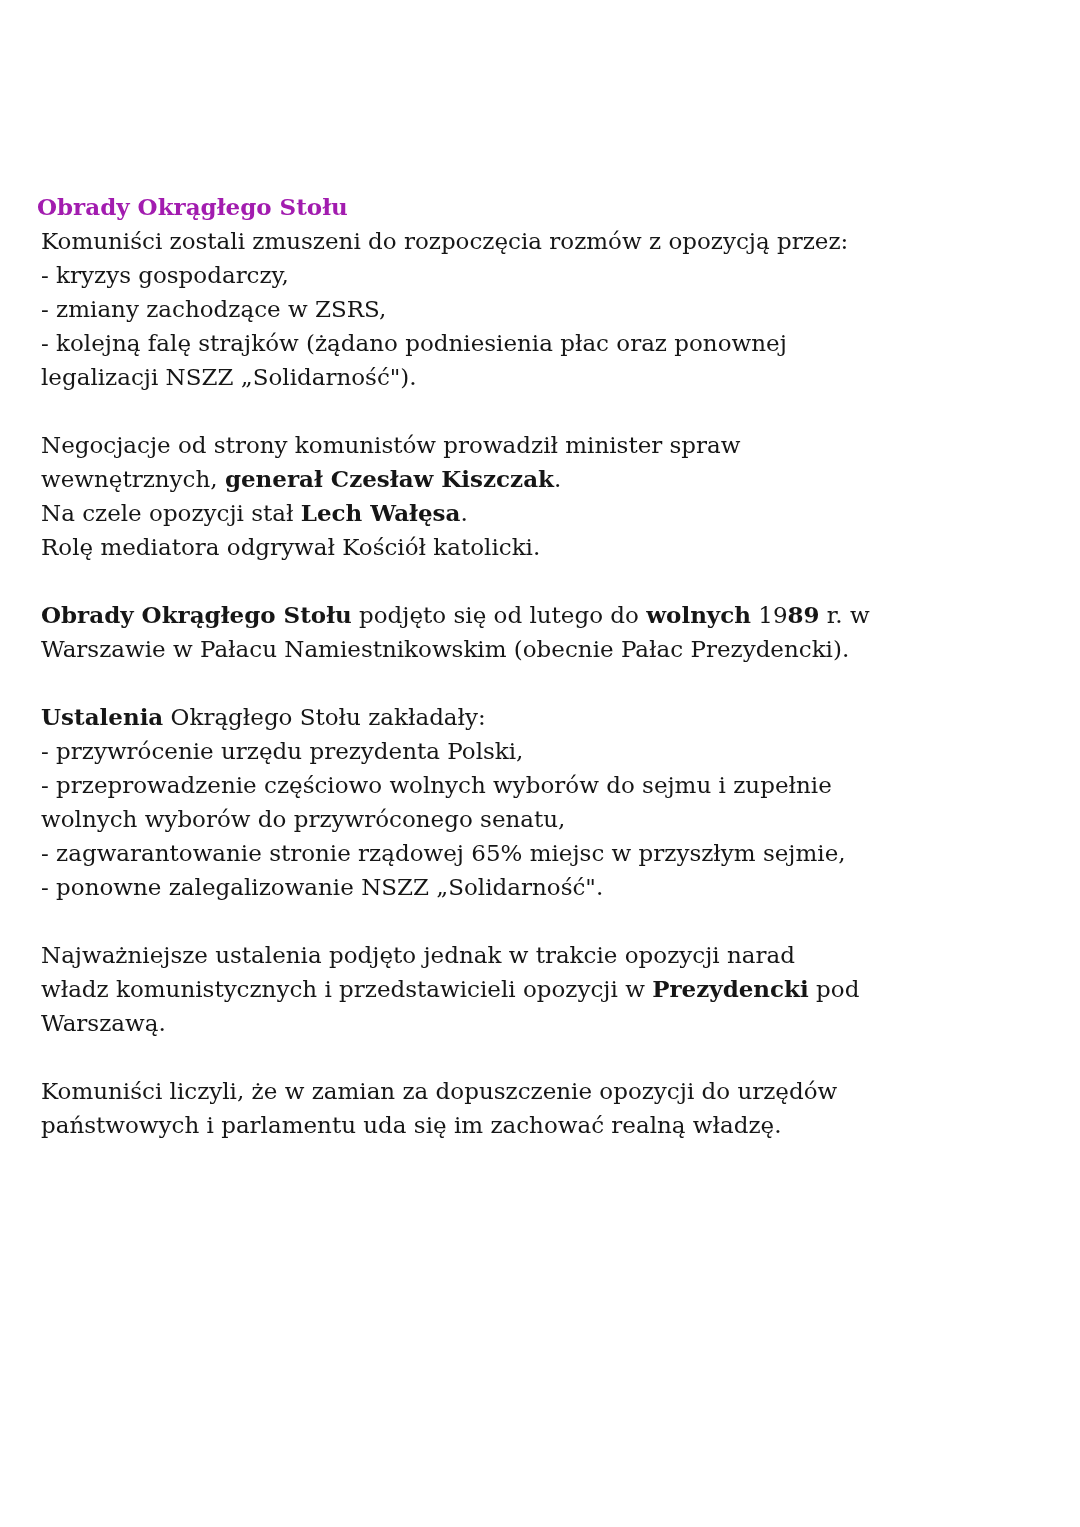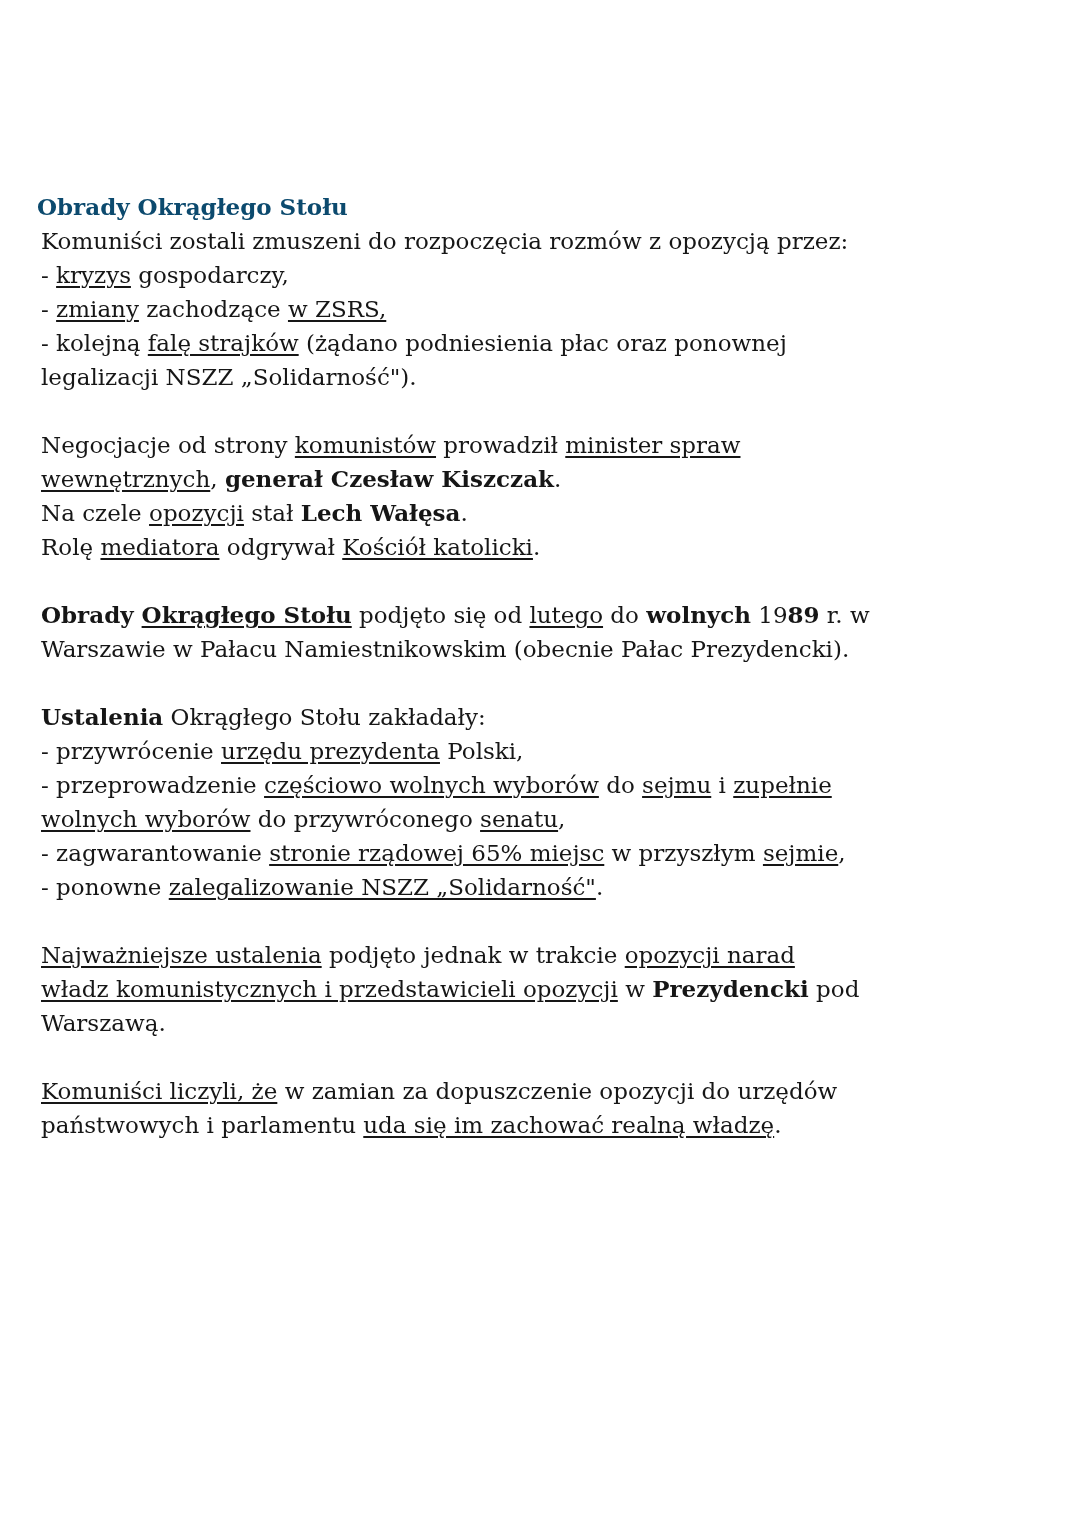--- a/index.html
+++ b/index.html
@@ -15,30 +15,29 @@
   }
   .page { padding: 190px 40px 0 37px; }
   .heading {
     font-size: 23px;
     line-height: 34px;
     font-weight: bold;
   }
   p { margin: 0 0 34px 4px; }
   .b { font-weight: bold; }
   .u {
-    text-decoration: underline;
     text-underline-offset: 3px;
     text-decoration-thickness: 1.5px;
   }
 </style>
 </head>
 <body>
 
 <div class="page">
-  <h1 class="heading" style="color: #0c4a6e;">Obrady Okrągłego Stołu</h1>
+  <h1 class="heading" style="color: #a21caf;">Obrady Okrągłego Stołu</h1>
   <div id="content">
       <p><span>Komuniści zostali zmuszeni do rozpoczęcia rozmów z opozycją przez:</span><br><span>- </span><span class="u">kryzys</span><span> gospodarczy,</span><br><span>- </span><span class="u">zmiany</span><span> zachodzące </span><span class="u">w ZSRS,</span><br><span>- kolejną </span><span class="u">falę strajków</span><span> (żądano podniesienia płac oraz ponownej</span><br><span>legalizacji NSZZ „Solidarność").</span></p>
       <p><span>Negocjacje od strony </span><span class="u">komunistów</span><span> prowadził </span><span class="u">minister spraw</span><br><span class="u">wewnętrznych</span><span>, </span><span class="b">generał Czesław Kiszczak</span><span>.</span><br><span>Na czele </span><span class="u">opozycji</span><span> stał </span><span class="b">Lech Wałęsa</span><span>.</span><br><span>Rolę </span><span class="u">mediatora</span><span> odgrywał </span><span class="u">Kościół katolicki</span><span>.</span></p>
       <p><span class="b">Obrady </span><span class="b u">Okrągłego Stołu</span><span> podjęto się od </span><span class="u">lutego</span><span> do </span><span class="b">wolnych</span><span> 19</span><span class="b">89</span><span> r. w</span><br><span>Warszawie w Pałacu Namiestnikowskim (obecnie Pałac Prezydencki).</span></p>
       <p><span class="b">Ustalenia</span><span> Okrągłego Stołu zakładały:</span><br><span>- przywrócenie </span><span class="u">urzędu prezydenta</span><span> Polski,</span><br><span>- przeprowadzenie </span><span class="u">częściowo wolnych wyborów</span><span> do </span><span class="u">sejmu</span><span> i </span><span class="u">zupełnie</span><br><span class="u">wolnych wyborów</span><span> do przywróconego </span><span class="u">senatu</span><span>,</span><br><span>- zagwarantowanie </span><span class="u">stronie rządowej 65% miejsc</span><span> w przyszłym </span><span class="u">sejmie</span><span>,</span><br><span>- ponowne </span><span class="u">zalegalizowanie NSZZ „Solidarność"</span><span>.</span></p>
       <p><span class="u">Najważniejsze ustalenia</span><span> podjęto jednak w trakcie </span><span class="u">opozycji narad</span><br><span class="u">władz komunistycznych i przedstawicieli opozycji</span><span> w </span><span class="b">Prezydencki</span><span> pod</span><br><span>Warszawą.</span></p>
       <p><span class="u">Komuniści liczyli, że</span><span> w zamian za dopuszczenie opozycji do urzędów</span><br><span>państwowych i parlamentu </span><span class="u">uda się im zachować realną władzę</span><span>.</span></p>
     </div>
 </div>
 

